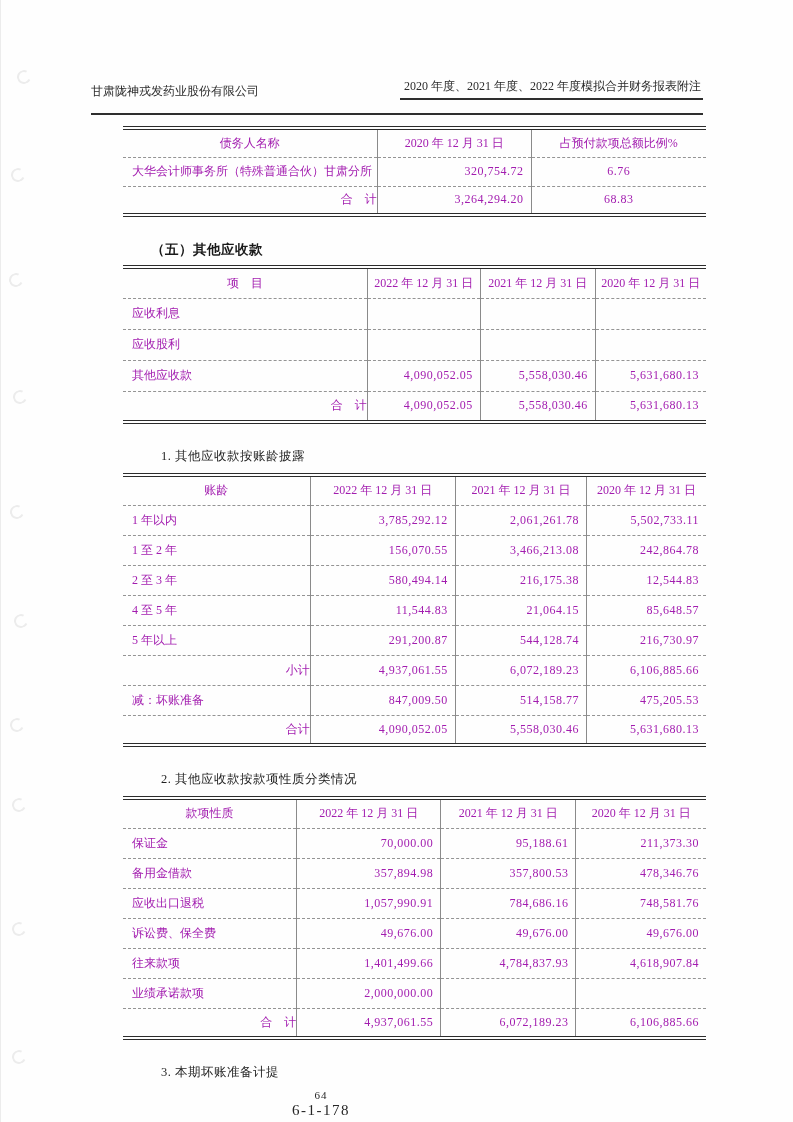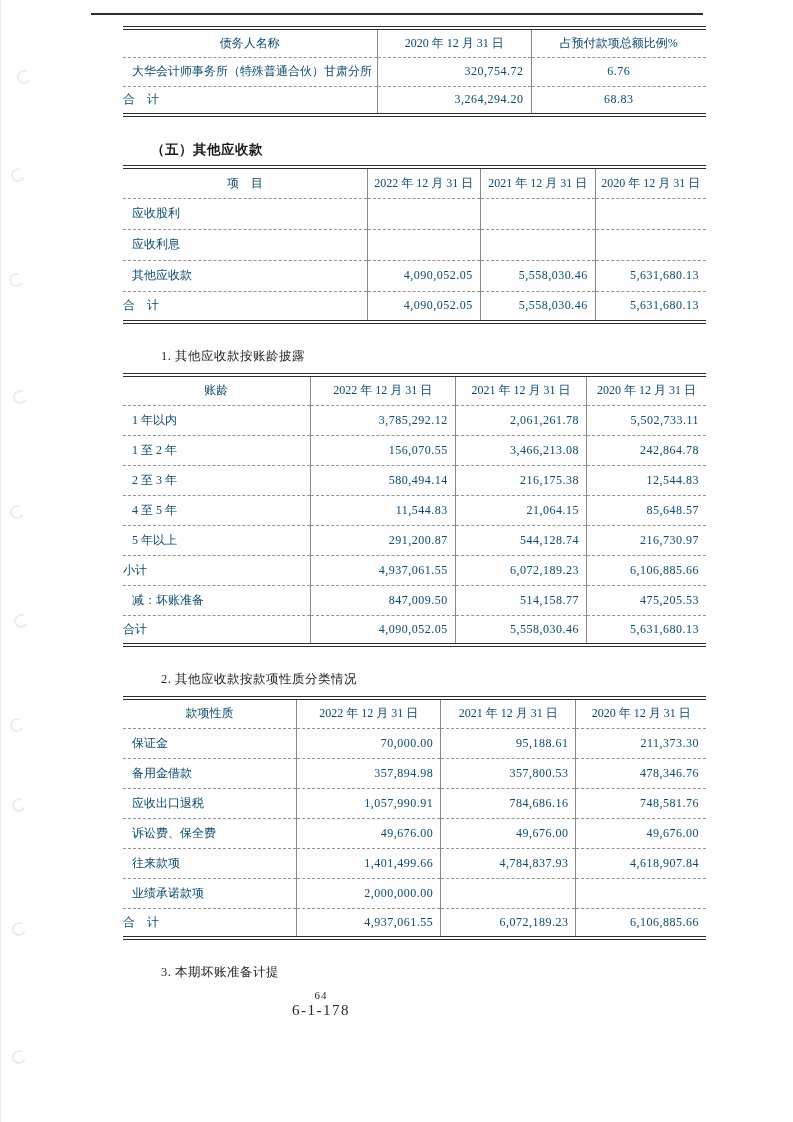--- a/index.html
+++ b/index.html
@@ -38,39 +38,39 @@
     padding:0 2px 3px 4px;
   }
   .top-rule {
     margin:13px 0 0 90px; width:612px;
     border-top:2px solid #2e2e2e;
   }
   
   .tables-wrap { margin-left:122px; width:583px; }
   table.fin {
     width:100%; border-collapse:collapse; table-layout:fixed;
-    font-size:12px; color:#0c4a6e;
+    font-size:12px; color:#a21caf;
     border-top:4px double #2c2c2c;
     border-bottom:4px double #2c2c2c;
   }
   table.fin th, table.fin td {
     font-weight:normal;
     overflow:hidden; white-space:nowrap;
   }
   table.fin th + th, table.fin td + td { border-left:1px solid #8a8a8a; }
   table.fin thead th { border-bottom:1px dashed #949494; text-align:center; }
   table.fin tbody tr + tr td { border-top:1px dashed #949494; }
   .t1 th, .t1 td { height:29px; }
   .t2 th, .t2 td { height:31px; }
   .t3 th, .t3 td { height:30px; }
   .t4 th, .t4 td { height:30px; }
   td.lbl { text-align:left; padding-left:9px; }
   td.num { text-align:right; padding-right:7px; letter-spacing:.5px; font-variant-numeric:tabular-nums; }
   td.ctr { text-align:center; letter-spacing:.5px; }
-  tr.total td.lbl { text-align:left; padding-left:0; }
+  tr.total td.lbl { text-align:right; padding-left:0; }
   
   .sec-heading {
     margin:7px 0 6px 28px;
     font-size:13.5px; font-weight:bold; color:#1a1a1a;
     letter-spacing:.5px;
   }
   .sub-heading {
     margin:8px 0 8px 38px;
     font-size:12.5px; color:#1f1f1f;
     letter-spacing:.5px;
@@ -90,20 +90,24 @@
   <span class="hole" style="left:10px;top:168px"></span>
   <span class="hole" style="left:8px;top:273px"></span>
   <span class="hole" style="left:12px;top:390px"></span>
   <span class="hole" style="left:9px;top:505px"></span>
   <span class="hole" style="left:13px;top:614px"></span>
   <span class="hole" style="left:9px;top:718px"></span>
   <span class="hole" style="left:11px;top:798px"></span>
   <span class="hole" style="left:11px;top:922px"></span>
   <span class="hole" style="left:11px;top:1050px"></span>
 
+  <div class="page-header">
+    <span class="left">甘肃陇神戎发药业股份有限公司</span>
+    <span class="right">2020 年度、2021 年度、2022 年度模拟合并财务报表附注</span>
+  </div>
   <div class="top-rule"></div>
 
   <div class="tables-wrap">
 
     <table class="fin t1" style="margin-top:11px">
       <colgroup>
           <col style="width:43.6%">
           <col style="width:26.4%">
           <col style="width:30%">
         </colgroup>
@@ -140,27 +144,27 @@
       <thead>
         <tr>
           <th>项　目</th>
           <th>2022 年 12 月 31 日</th>
           <th>2021 年 12 月 31 日</th>
           <th>2020 年 12 月 31 日</th>
         </tr>
       </thead>
       <tbody>
         <tr>
+          <td class="lbl">应收利息</td>
+          <td class="num"></td>
+          <td class="num"></td>
+          <td class="num"></td>
+        </tr>
+        <tr>
           <td class="lbl">应收股利</td>
-          <td class="num"></td>
-          <td class="num"></td>
-          <td class="num"></td>
-        </tr>
-        <tr>
-          <td class="lbl">应收利息</td>
           <td class="num"></td>
           <td class="num"></td>
           <td class="num"></td>
         </tr>
         <tr>
           <td class="lbl">其他应收款</td>
           <td class="num">4,090,052.05</td>
           <td class="num">5,558,030.46</td>
           <td class="num">5,631,680.13</td>
         </tr>

